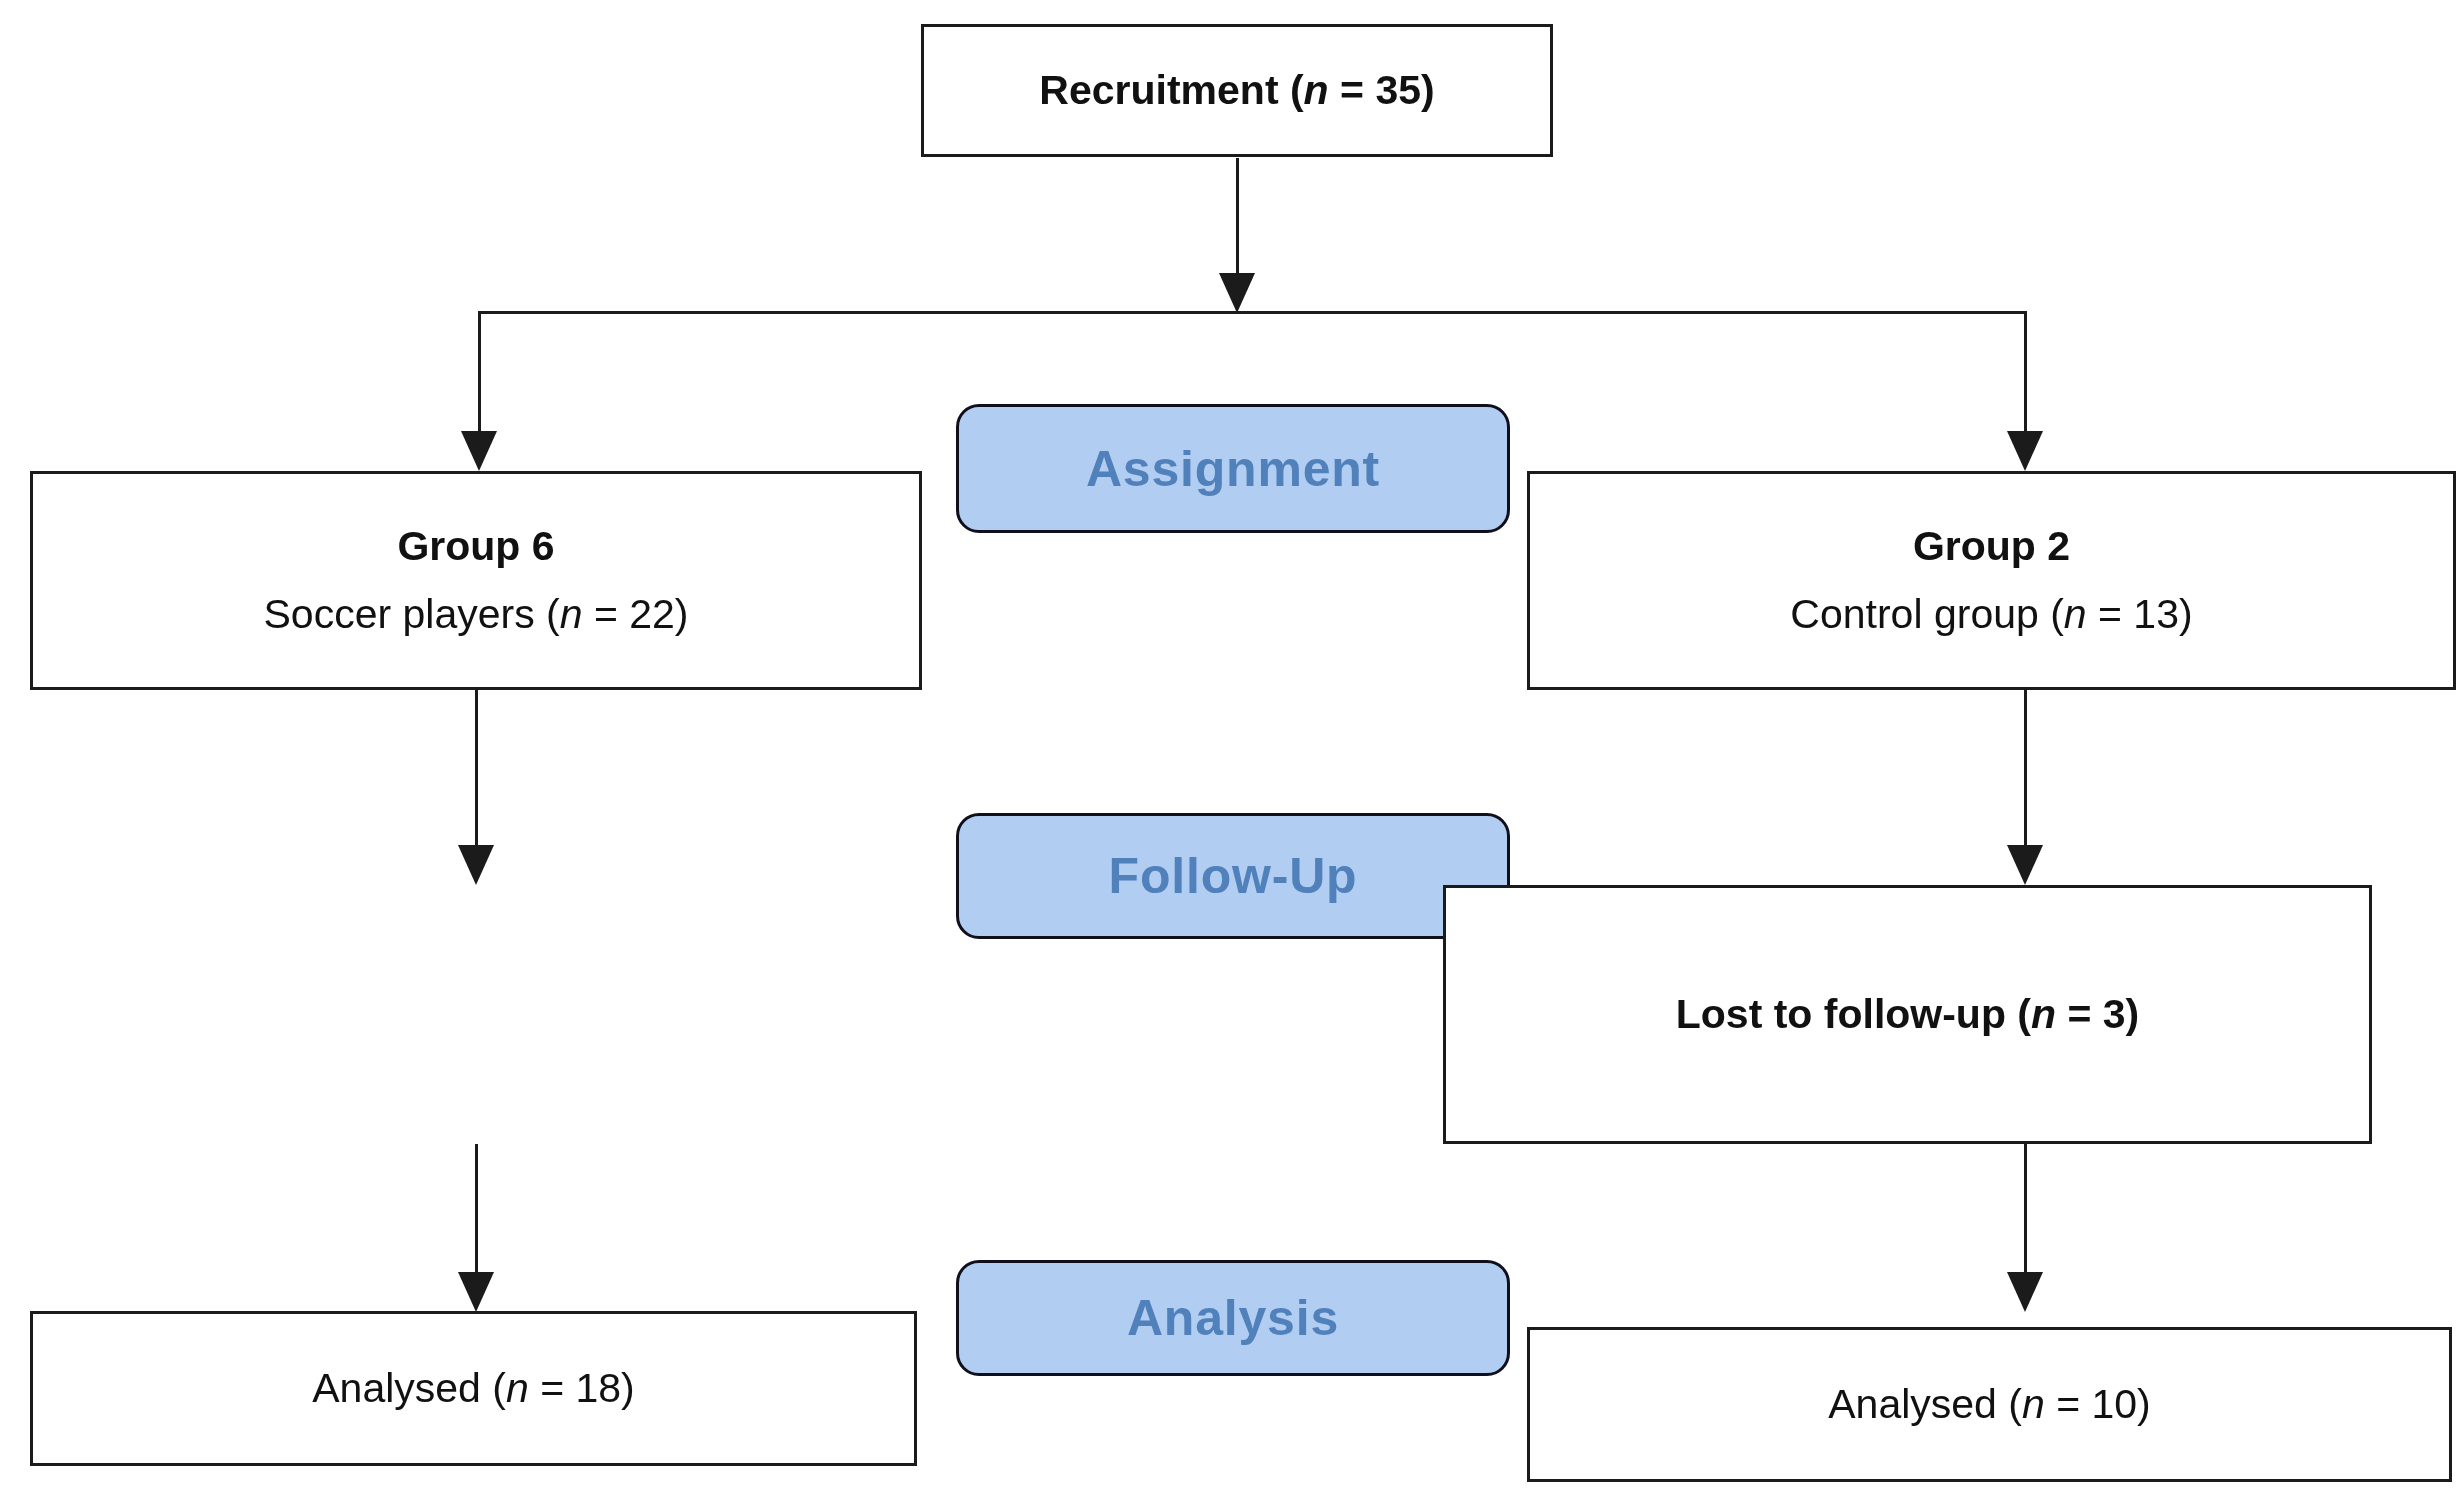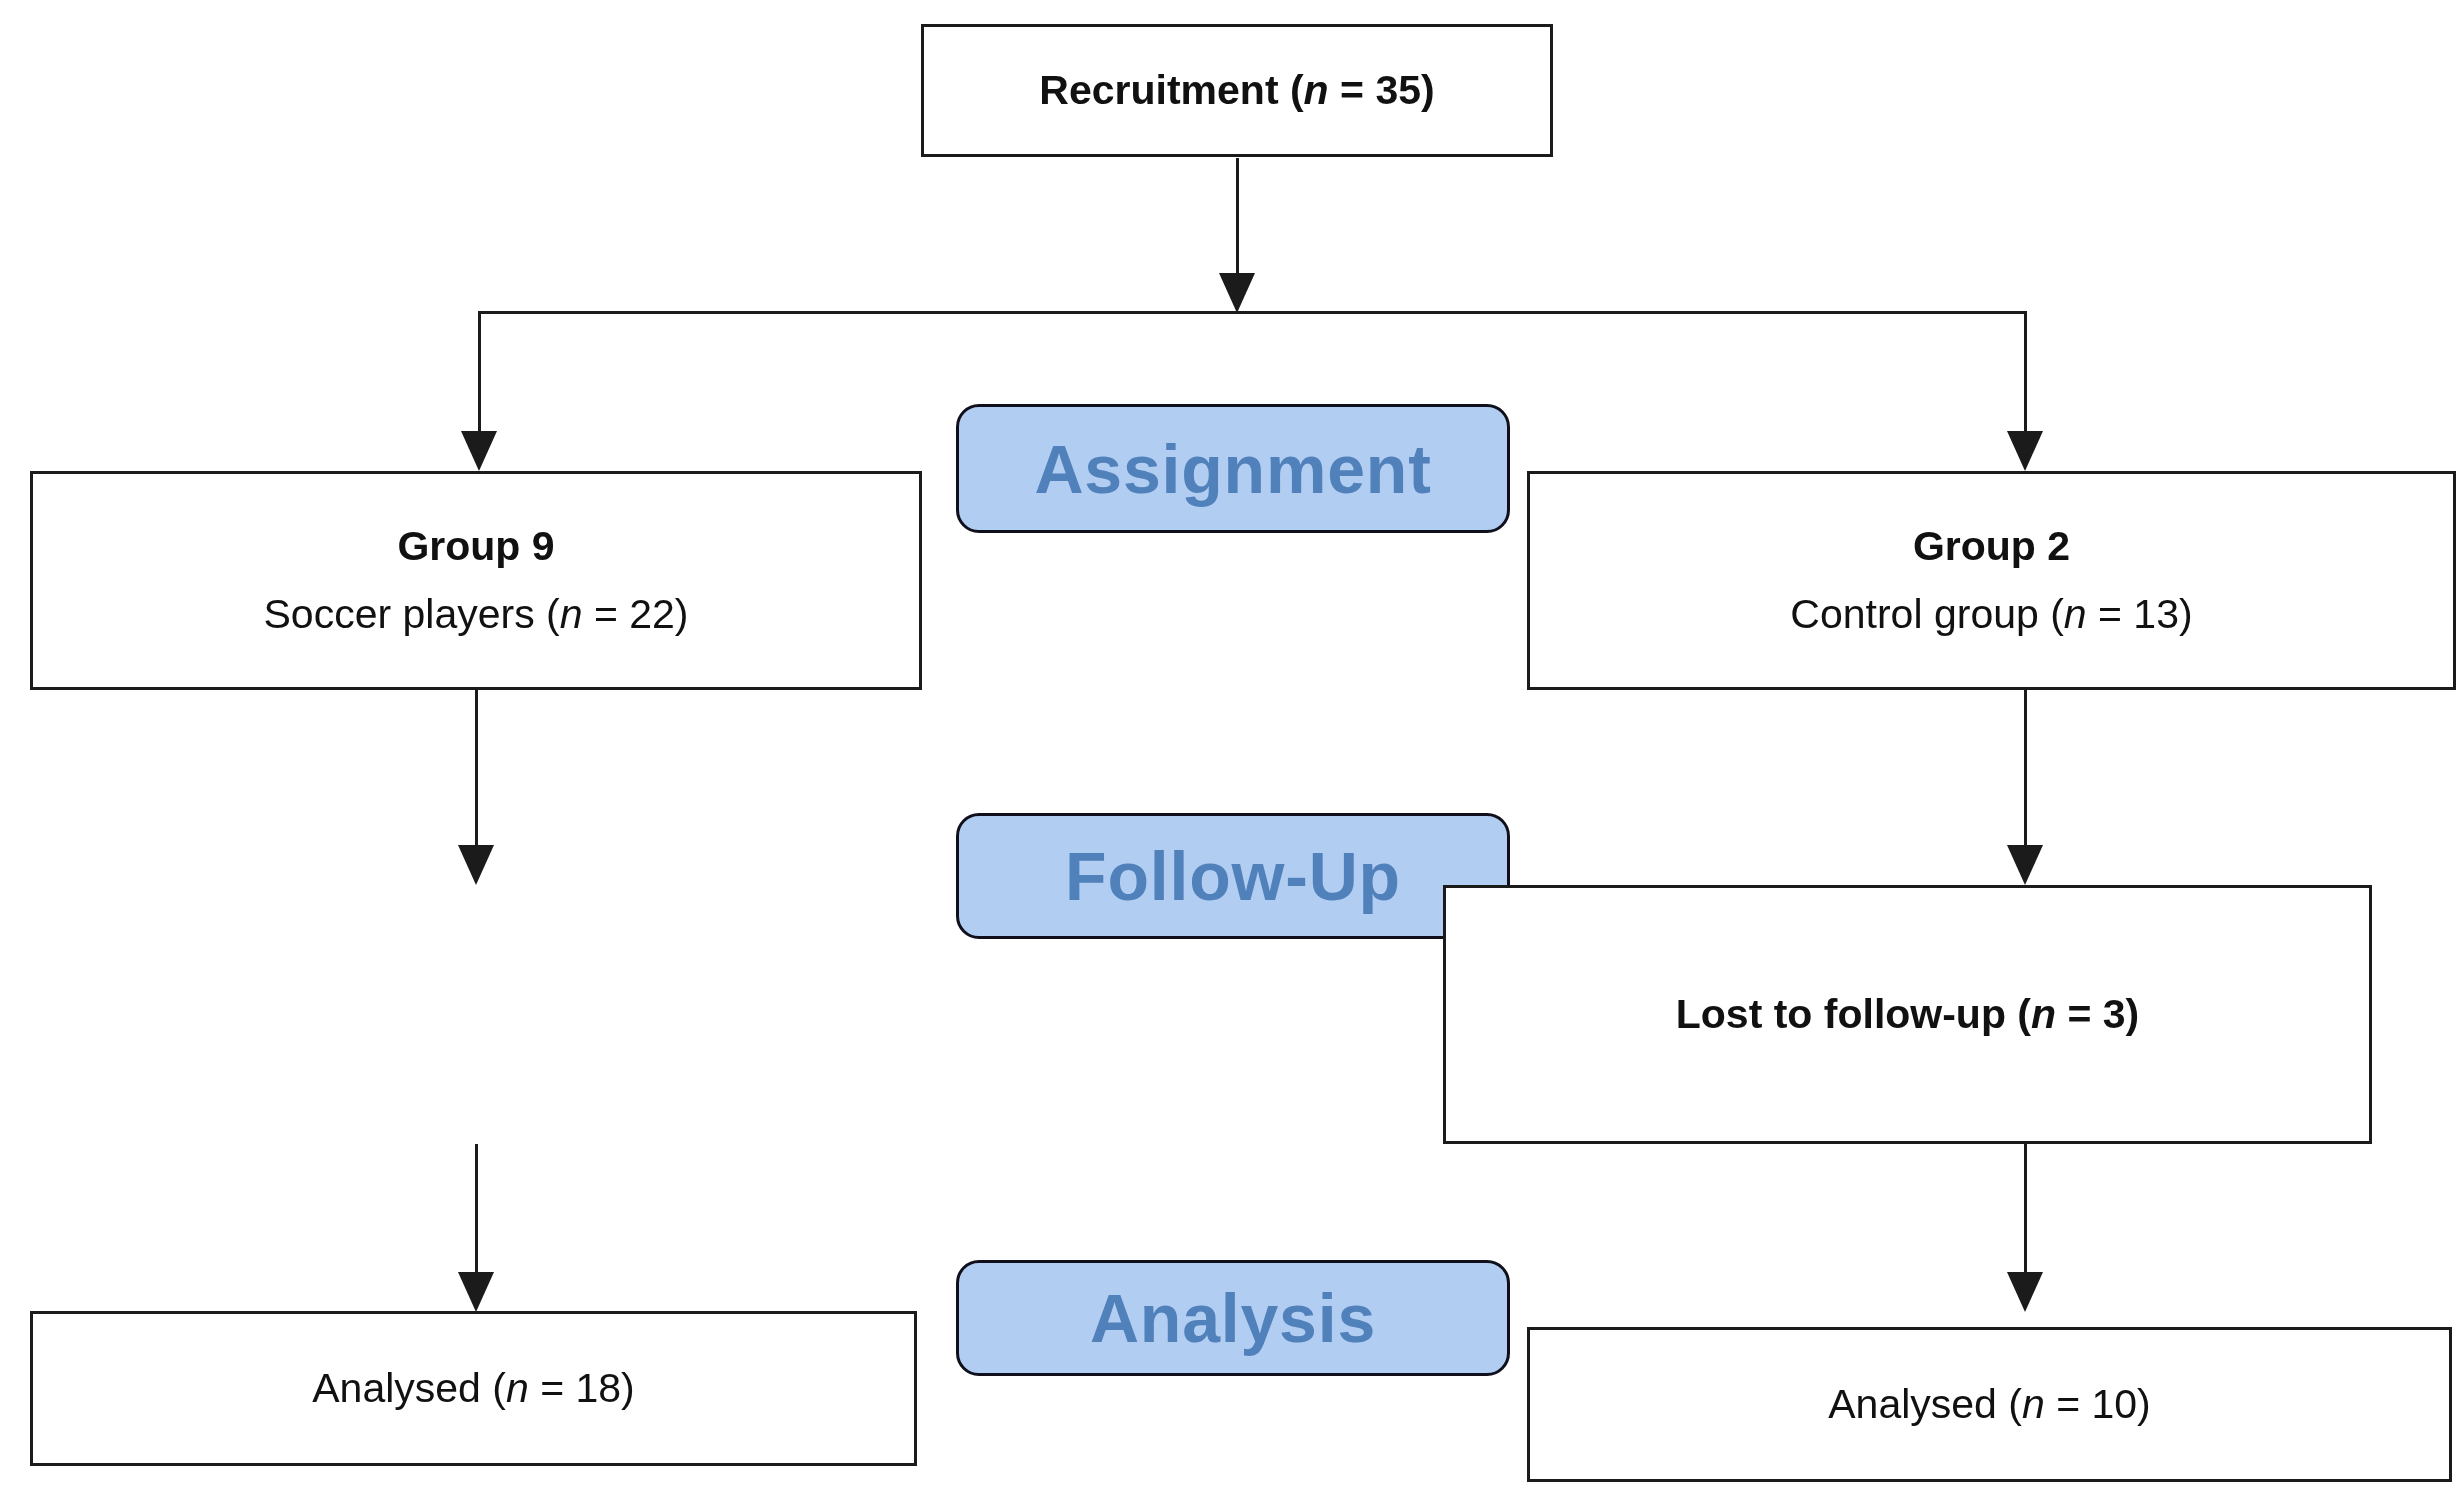--- a/index.html
+++ b/index.html
@@ -31,21 +31,21 @@
     position: absolute;
     background: var(--stage-fill, #b2cdf2);
     border: 3.8px solid var(--stage-border, #10101c);
     border-radius: 23px;
     box-sizing: border-box;
     display: flex;
     align-items: center;
     justify-content: center;
   }
   .pill span {
-    font-size: 68px;
+    font-size: 50px;
     font-weight: bold;
     color: var(--stage-text, #5181bb);
     letter-spacing: 0.8px;
   }
   .vline { position: absolute; width: 3px; background: var(--line, #1b1b1b); }
   .hline { position: absolute; height: 3px; background: var(--line, #1b1b1b); }
   .tri {
     position: absolute; width: 0; height: 0;
     border-left: 18px solid transparent;
     border-right: 18px solid transparent;
@@ -69,21 +69,21 @@
   <div class="tri" style="left:461px; top:431px;"></div>
 
   <div class="vline" style="left:2024px; top:311px; height:120px;"></div>
   <div class="tri" style="left:2007px; top:431px;"></div>
 
   <div class="pill" style="left:956px; top:404px; width:554px; height:129px;">
     <span>Assignment</span>
   </div>
 
   <div class="wbox gap-sm" style="left:30px; top:471px; width:892px; height:219px;">
-    <div class="bline bold">Group 9</div>
+    <div class="bline bold">Group 6</div>
     <div class="bline"><span>Soccer players (</span><span class="it">n</span><span> = 22)</span></div>
   </div>
 
   <div class="wbox gap-sm" style="left:1527px; top:471px; width:929px; height:219px;">
     <div class="bline bold">Group 2</div>
     <div class="bline"><span>Control group (</span><span class="it">n</span><span> = 13)</span></div>
   </div>
 
   <div class="vline" style="left:475px; top:689px; height:158px;"></div>
   <div class="tri" style="left:458px; top:845px;"></div>

